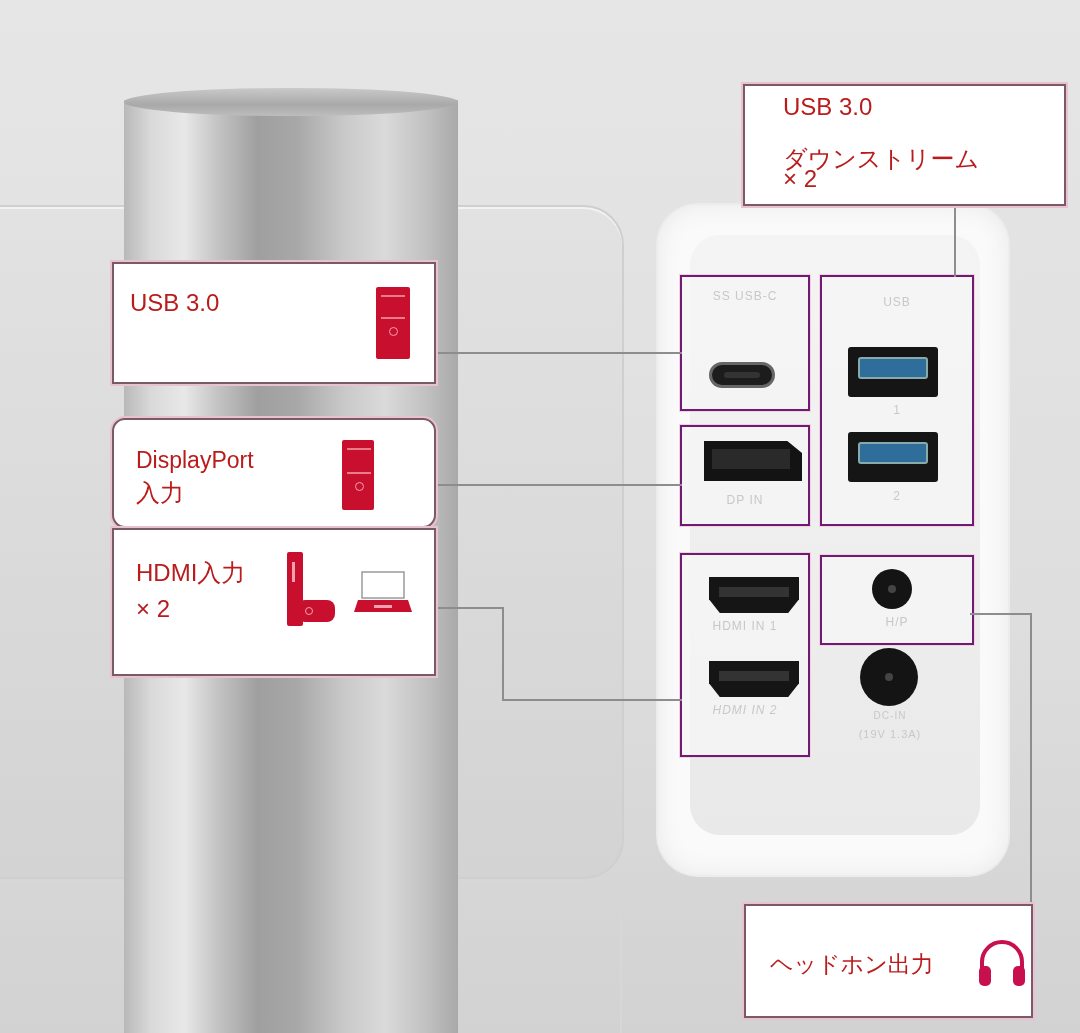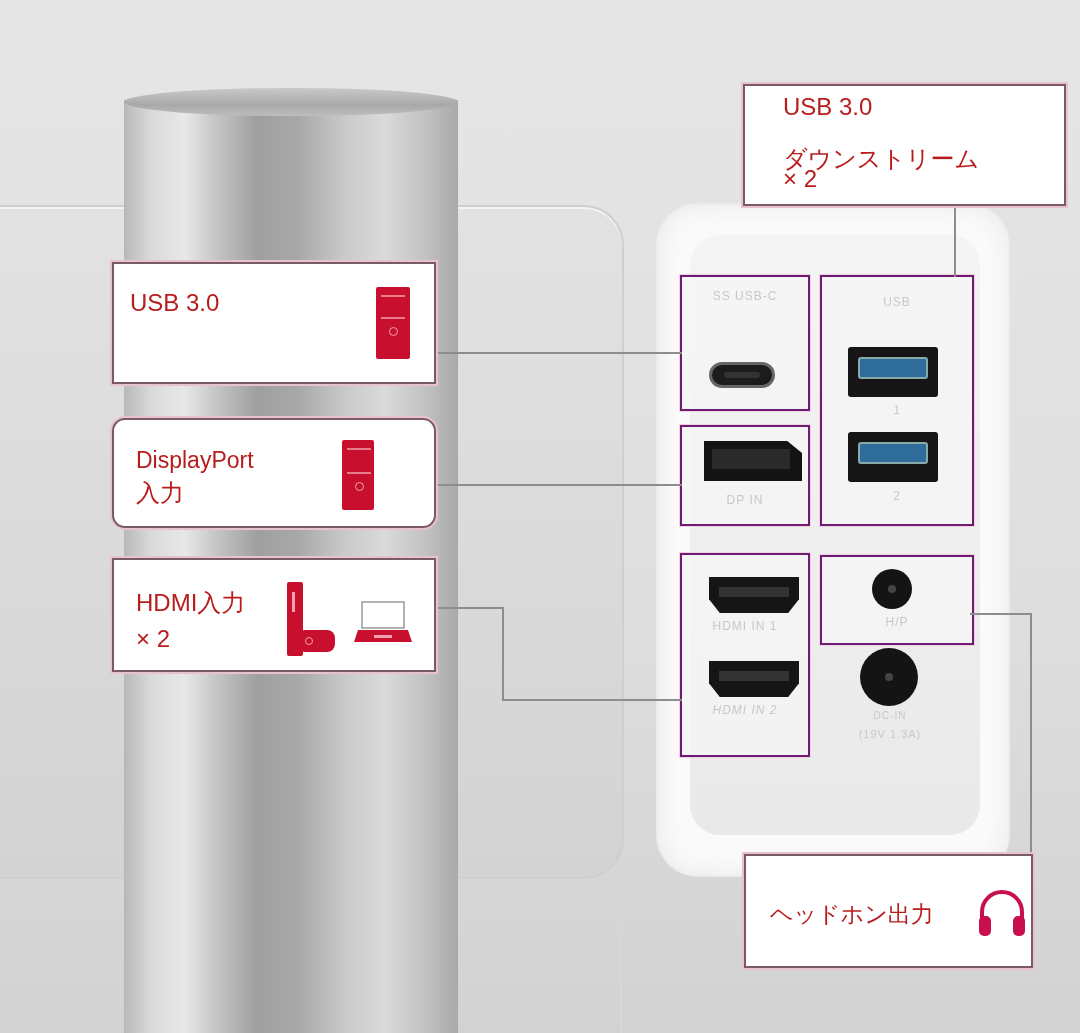--- a/index.html
+++ b/index.html
@@ -154,38 +154,38 @@
 <div class="callout" style="left:112px;top:418px;width:324px;height:110px;border-radius:13px;">
   <div class="txt" style="left:22px;top:26px;font-size:23px;">DisplayPort</div>
   <div class="txt" style="left:22px;top:58px;">入力</div>
   <div class="red-icon pc-tower" style="left:228px;top:20px;width:32px;height:70px;">
     <div class="slot" style="top:8px;"></div>
     <div class="slot" style="top:32px;"></div>
     <div class="dot" style="top:42px;"></div>
   </div>
 </div>
 
-<div class="callout" style="left:112px;top:558px;width:324px;height:114px;">
+<div class="callout" style="left:112px;top:528px;width:324px;height:148px;">
   <div class="txt" style="left:22px;top:28px;">HDMI入力</div>
   <div class="txt" style="left:22px;top:64px;">× 2</div>
 
   <div style="position:absolute;left:173px;top:22px;width:50px;height:74px;">
     <div style="position:absolute;left:0;top:0;width:16px;height:74px;background:#c8102e;border-radius:2px;"></div>
     <div style="position:absolute;left:5px;top:10px;width:3px;height:20px;background:#f2a1ae;"></div>
     <div style="position:absolute;left:10px;top:48px;width:38px;height:22px;background:#c8102e;border-radius:8px;"></div>
     <div style="position:absolute;left:18px;top:55px;width:6px;height:6px;border:1px solid #f2a1ae;border-radius:50%;"></div>
   </div>
 
   <svg style="position:absolute;left:240px;top:40px;" width="58" height="44" viewBox="0 0 58 44">
     <rect x="8" y="2" width="42" height="26" fill="#ffffff" stroke="#9a9a9a" stroke-width="1.5"></rect>
     <polygon points="4,30 54,30 58,42 0,42" fill="#c8102e"></polygon>
     <rect x="20" y="35" width="18" height="3" fill="#f2a1ae"></rect>
   </svg>
 </div>
 
-<div class="callout" style="left:744px;top:854px;width:289px;height:114px;font-family:Liberation Serif, serif;">
+<div class="callout" style="left:744px;top:904px;width:289px;height:114px;font-family:Liberation Serif, serif;">
   <div class="txt" style="left:24px;top:44px;font-size:23px;">ヘッドホン出力</div>
   <svg style="position:absolute;left:230px;top:30px;" width="52" height="54" viewBox="0 0 52 54">
     <path d="M6 36 V26 A20 20 0 0 1 46 26 V36" fill="none" stroke="#c8104f" stroke-width="4"></path>
     <rect x="3" y="30" width="12" height="20" rx="5" fill="#c8104f"></rect>
     <rect x="37" y="30" width="12" height="20" rx="5" fill="#c8104f"></rect>
   </svg>
 </div>
 
 </body></html>

